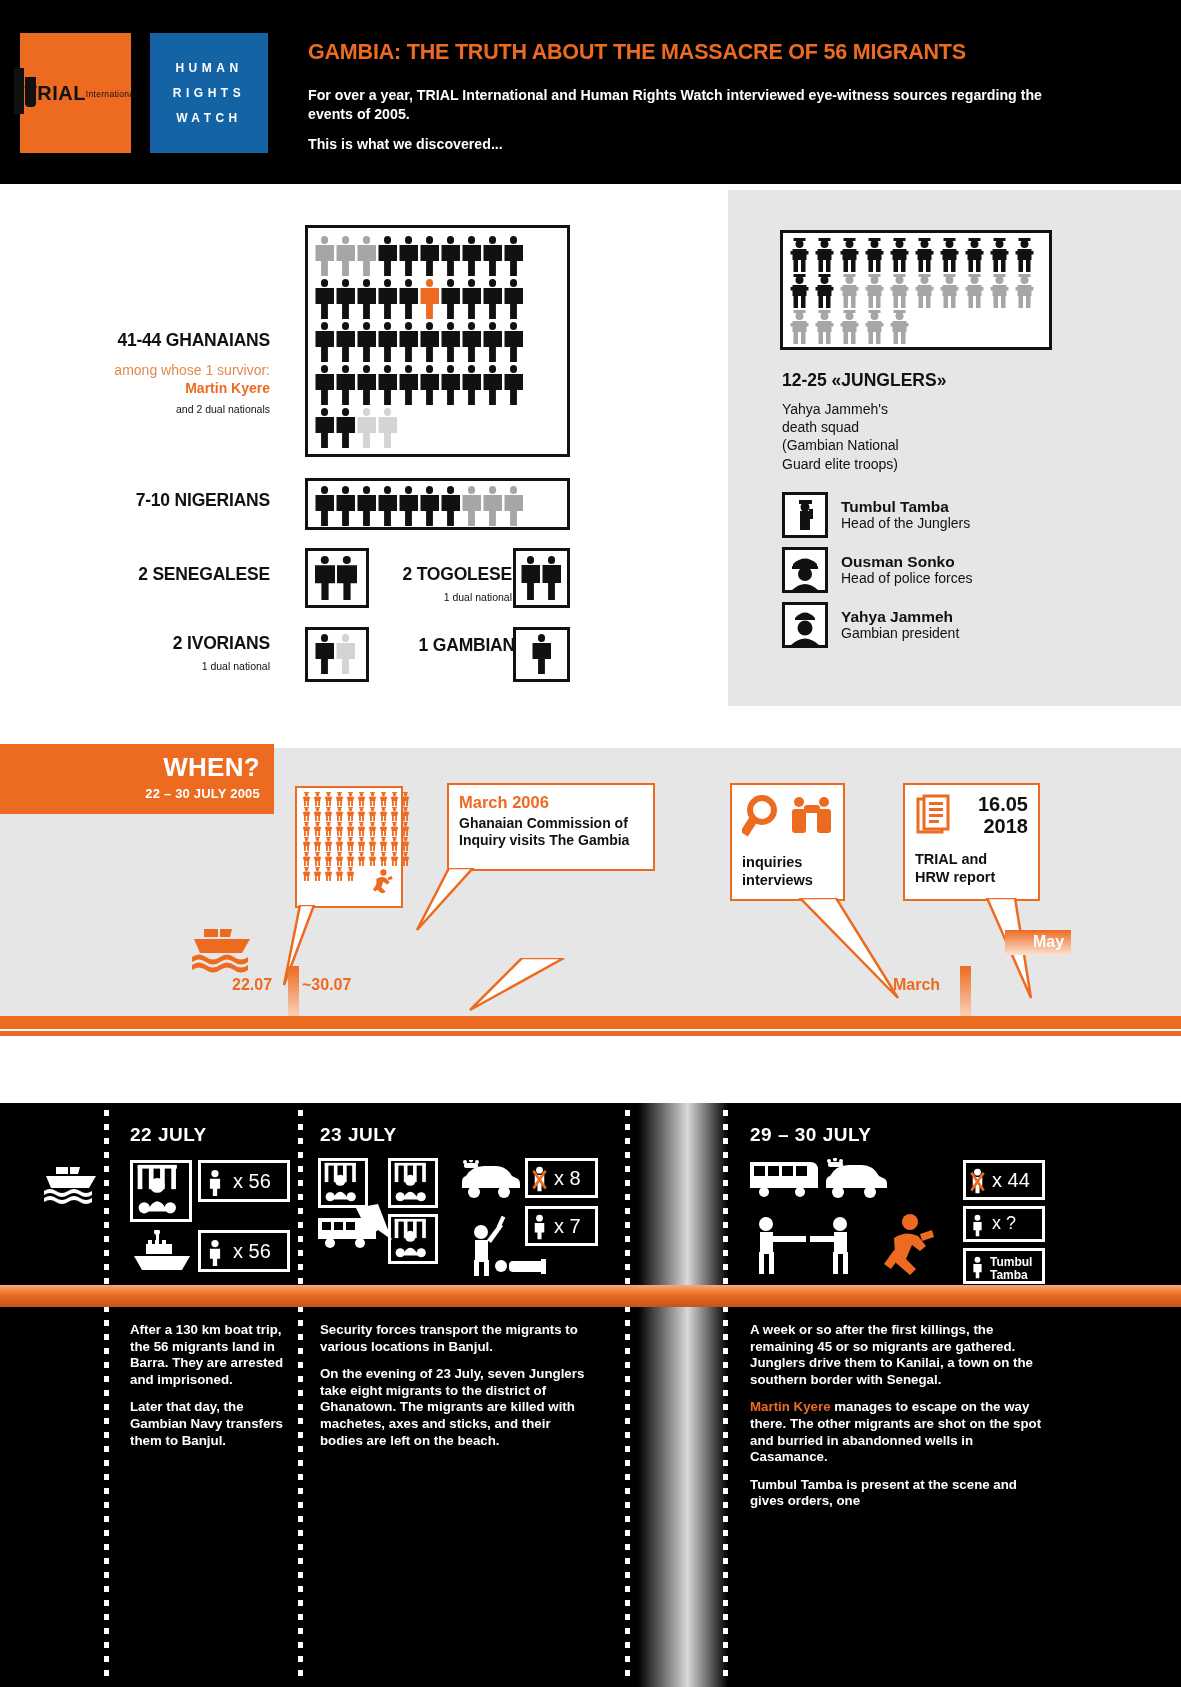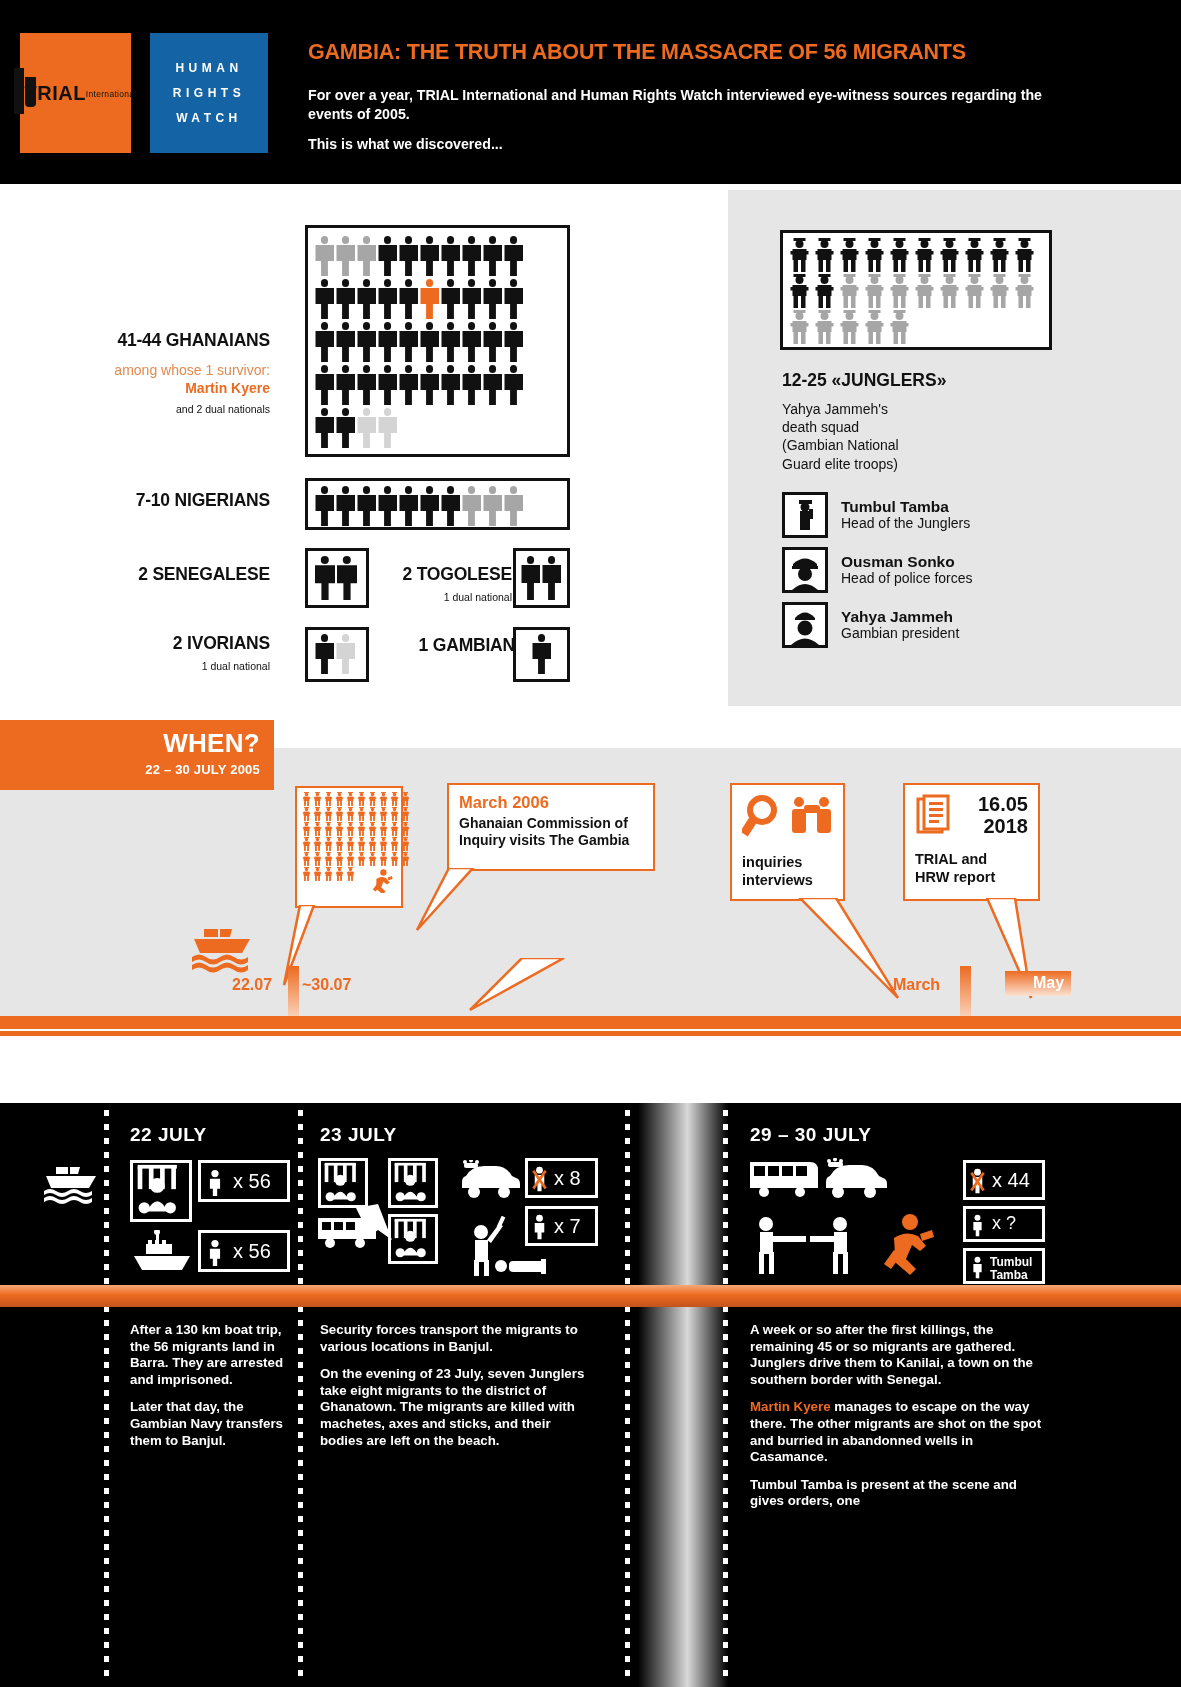--- a/index.html
+++ b/index.html
@@ -91,21 +91,21 @@
   .namebox .rl { font-size:14px; color:#111; line-height:1.15; }
 
   .jungler-title { position:absolute; font-weight:bold; font-size:17.5px; color:#111;}
   .jungler-desc { position:absolute; font-size:14px; color:#111; line-height:1.3;}
 
   
   .when-grey {
     position:absolute; left:0; top:748px; width:1181px; height:275px;
     background:#E6E6E6;
   }
-  .tag-when { left:0; top:720px; width:274px; height:70px; }
+  .tag-when { left:0; top:744px; width:274px; height:70px; }
 
   .callout {
     position:absolute; background:#fff; border:2.5px solid #ED6B21;
     padding:8px 10px;
   }
   .callout .c-date { font-weight:bold; font-size:16.5px; color:#ED6B21; line-height:1.1; margin-bottom:4px;}
   .callout .c-body { font-weight:bold; font-size:14px; color:#111; line-height:1.22; }
   .callout .c-plain{ font-weight:bold; font-size:14.5px; color:#111; line-height:1.25;}
   .callout .c-bigdate{ font-weight:bold; font-size:20px; color:#111; line-height:1.1; text-align:right;}
 
@@ -1108,21 +1108,21 @@
 HRW report</div>
   </div>
   <svg style="position:absolute;left:985px;top:898px;width:60px;height:110px;">
     <polygon points="2,0 30,0 46,100" fill="#fff" stroke="#ED6B21" stroke-width="2.5"></polygon>
   </svg>
 
   <div class="datelbl" style="left:232px; top:976px;">22.07</div>
   <div class="markbar" style="left:288px; top:966px; height:52px;"></div>
   <div class="datelbl" style="left:302px; top:976px;">~30.07</div>
   <div class="datelbl" style="left:893px; top:976px;">March</div>
-  <div class="maybox" style="left:1005px; top:971px;padding-left:28px;">May</div>
+  <div class="maybox" style="left:1005px; top:930px;padding-left:28px;">May</div>
   <div class="markbar" style="left:960px; top:966px; height:52px;"></div>
 
   <div class="tline"></div>
   <div class="tline2"></div>
   <div id="years">
       <span class="ytick" style="left: 192px; top: 1040px; position: absolute;">2004</span>
       <span class="ytick on" style="left: 248.5px; top: 1040px; position: absolute;">2005</span>
       <span class="ytick" style="left: 305px; top: 1040px; position: absolute;">2006</span>
       <span class="ytick" style="left: 361.5px; top: 1040px; position: absolute;">2007</span>
       <span class="ytick" style="left: 418px; top: 1040px; position: absolute;">2008</span>

